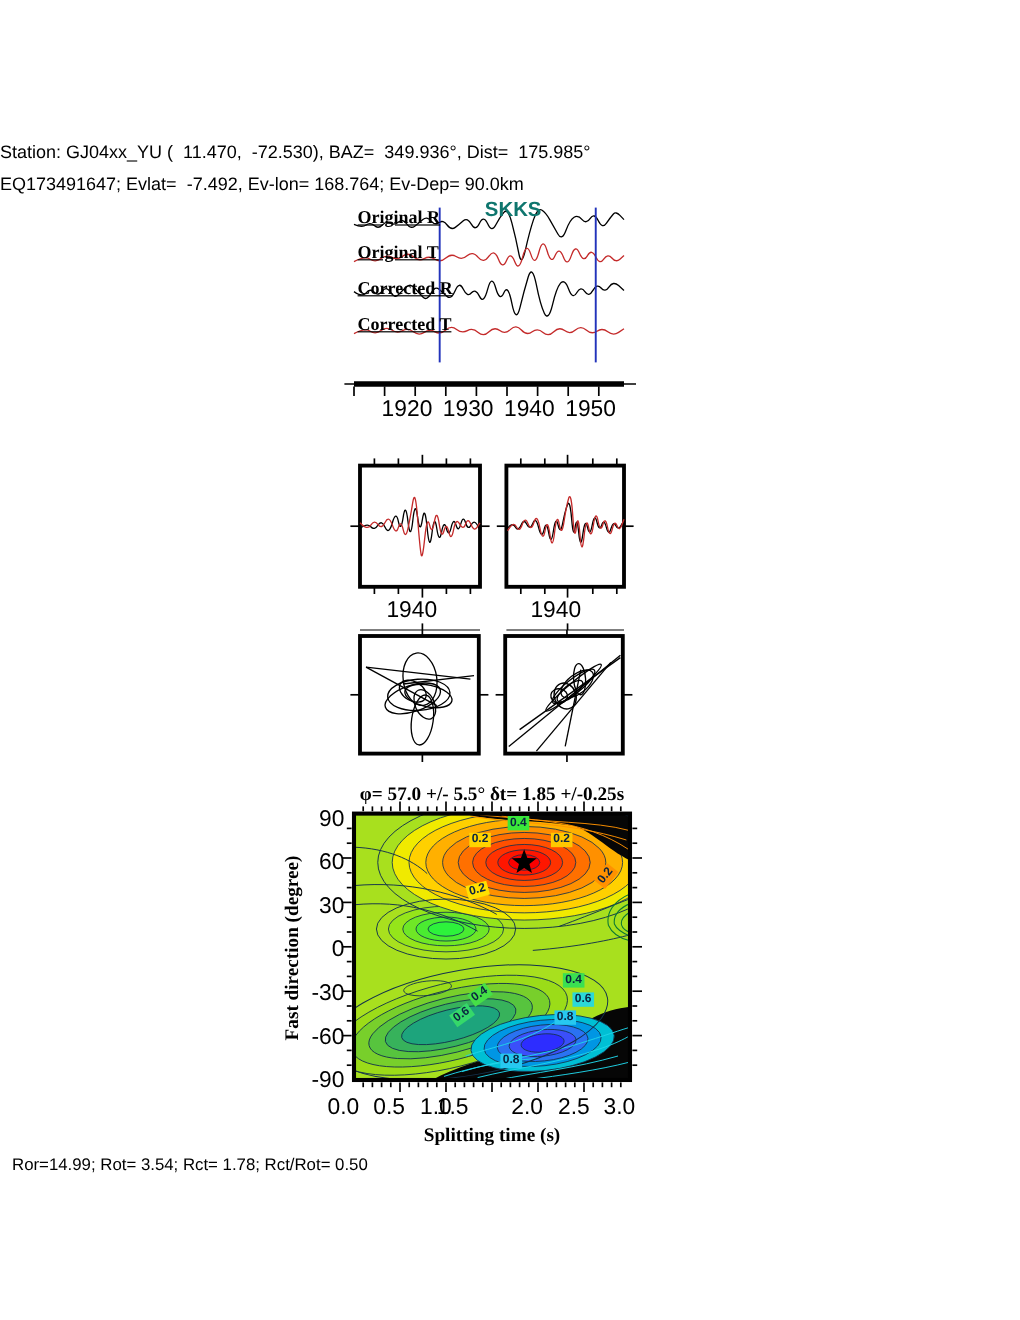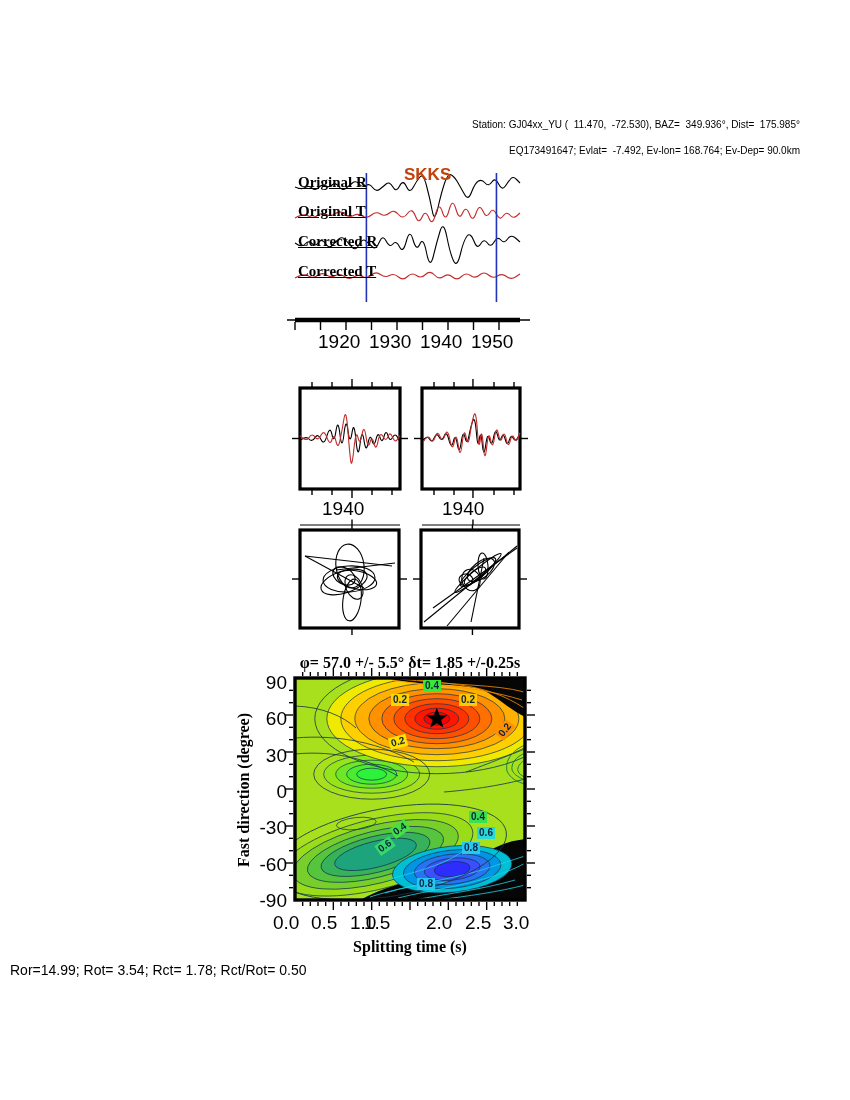--- a/index.html
+++ b/index.html
@@ -1,22 +1,22 @@
 <!DOCTYPE html>
 <html><head>
 <meta charset="utf-8">
 <style>
   html,body{margin:0;padding:0;background:#fff;}
   #canvas{position:relative;width:850px;height:1100px;background:#ffffff;overflow:hidden;
           font-family:"Liberation Sans",sans-serif;}
   #fig{position:absolute;left:0;top:0;}
   .txt{position:absolute;white-space:pre;color:#000;}
-  .hdr{font-size:10px;text-align:right;left:0;width:800px;}
+  .hdr{font-size:15px;text-align:left;left:0;width:800px;}
   .trlab{font-family:"Liberation Serif",serif;font-weight:bold;font-size:15px;text-decoration:underline;}
-  .phase{font-weight:bold;font-size:17px;color:#c2410c;}
+  .phase{font-weight:bold;font-size:17px;color:#0f766e;}
   .axsans{font-size:17px;text-align:center;}
   .ticknum{font-size:19px;text-align:left;}
   .serifb{font-family:"Liberation Serif",serif;font-weight:bold;font-size:16px;text-align:center;}
   .ytick{font-size:19px;text-align:right;}
   .chip{position:absolute;font-size:10px;font-weight:bold;line-height:12px;padding:0 2px;
         color:#0a2440;transform-origin:center;}
   .footer{font-size:14px;text-align:left;}
 </style>
 </head>
 <body>

